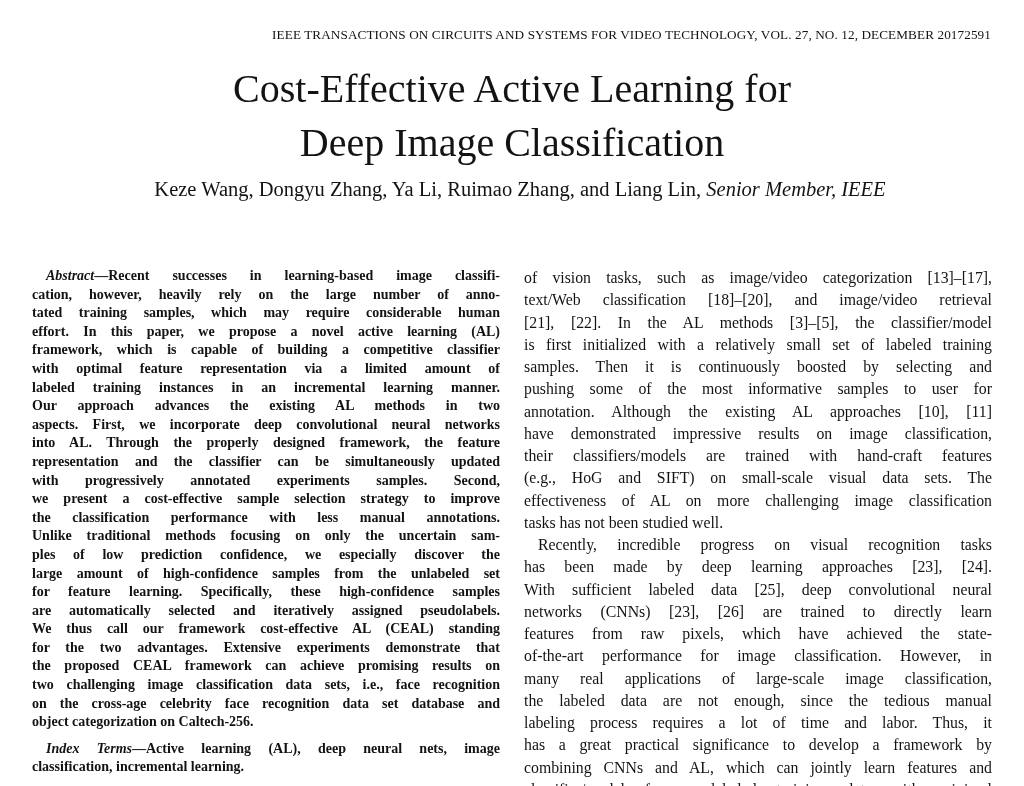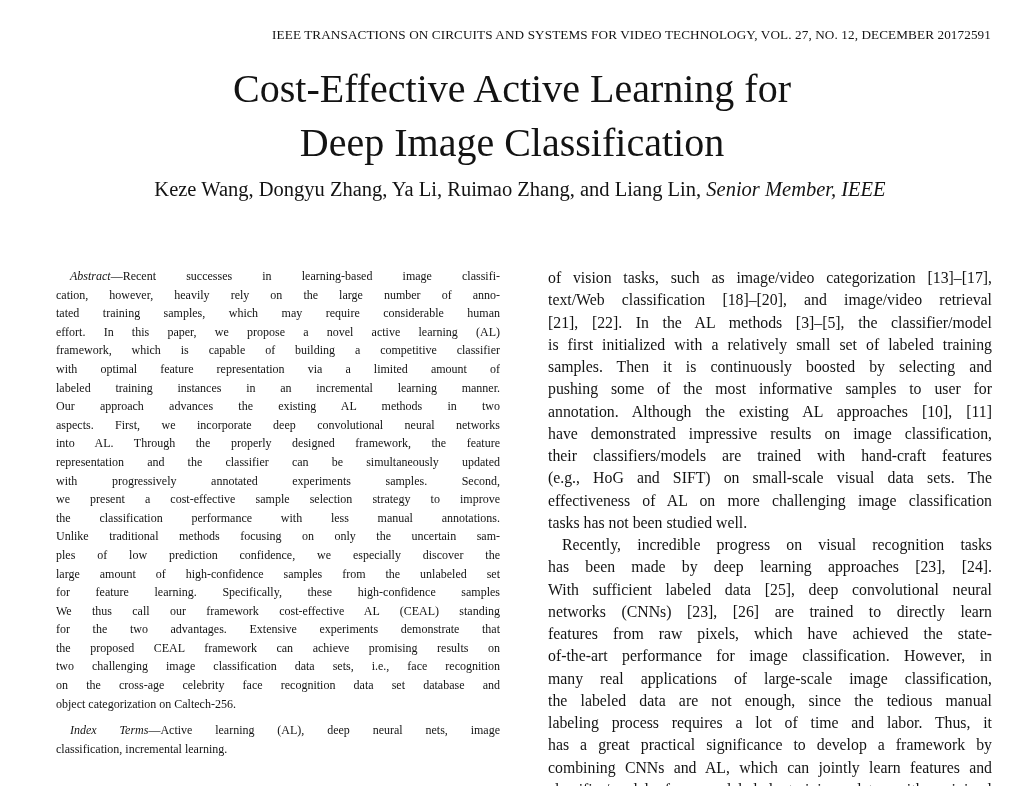--- a/index.html
+++ b/index.html
@@ -29,31 +29,31 @@
     font-size: 20.5px; line-height: 24px; white-space: nowrap; padding-left: 16px;
   }
   .it { font-style: italic; }
 
   .columns {
     display: flex; gap: 24px;
     padding: 0 32px; margin-top: 66px;
   }
   .col { flex: 1 1 0; min-width: 0; }
 
-  .par.abstract { font-weight: normal; font-size: 12px; margin-left: 24px; }
+  .par.abstract { font-weight: bold; font-size: 14px; }
   .par.body     { font-size: 15.8px; }
   .par.space-before { margin-top: 8px; }
 
   .line {
     text-align: justify; text-align-last: justify;
     -moz-text-align-last: justify;
     overflow: hidden;
   }
   .abstract .line { line-height: 18.6px; height: 18.6px; }
-  .body .line     { line-height: 22.25px; height: 22.25px; margin-left: 24px; }
+  .body .line     { line-height: 22.25px; height: 22.25px; }
   .line.last { text-align: center; text-align-last: left; -moz-text-align-last: left; }
   .line.indent { text-indent: 14px; }
   .lead { font-style: italic; }
 </style>
 </head>
 <body>
 
 <div class="page">
 
   <div class="running-header">
@@ -82,20 +82,21 @@
           <div class="line">aspects. First, we incorporate deep convolutional neural networks</div>
           <div class="line">into AL. Through the properly designed framework, the feature</div>
           <div class="line">representation and the classifier can be simultaneously updated</div>
           <div class="line">with progressively annotated experiments samples. Second,</div>
           <div class="line">we present a cost-effective sample selection strategy to improve</div>
           <div class="line">the classification performance with less manual annotations.</div>
           <div class="line">Unlike traditional methods focusing on only the uncertain sam-</div>
           <div class="line">ples of low prediction confidence, we especially discover the</div>
           <div class="line">large amount of high-confidence samples from the unlabeled set</div>
           <div class="line">for feature learning. Specifically, these high-confidence samples</div>
+          <div class="line">are automatically selected and iteratively assigned pseudolabels.</div>
           <div class="line">We thus call our framework cost-effective AL (CEAL) standing</div>
           <div class="line">for the two advantages. Extensive experiments demonstrate that</div>
           <div class="line">the proposed CEAL framework can achieve promising results on</div>
           <div class="line">two challenging image classification data sets, i.e., face recognition</div>
           <div class="line">on the cross-age celebrity face recognition data set database and</div>
           <div class="line last">object categorization on Caltech-256.</div>
         </div>
         <div class="par abstract space-before">
           <div class="line indent"><span class="lead">Index Terms</span><span>—</span><span>Active learning (AL), deep neural nets, image</span></div>
           <div class="line last">classification, incremental learning.</div>

